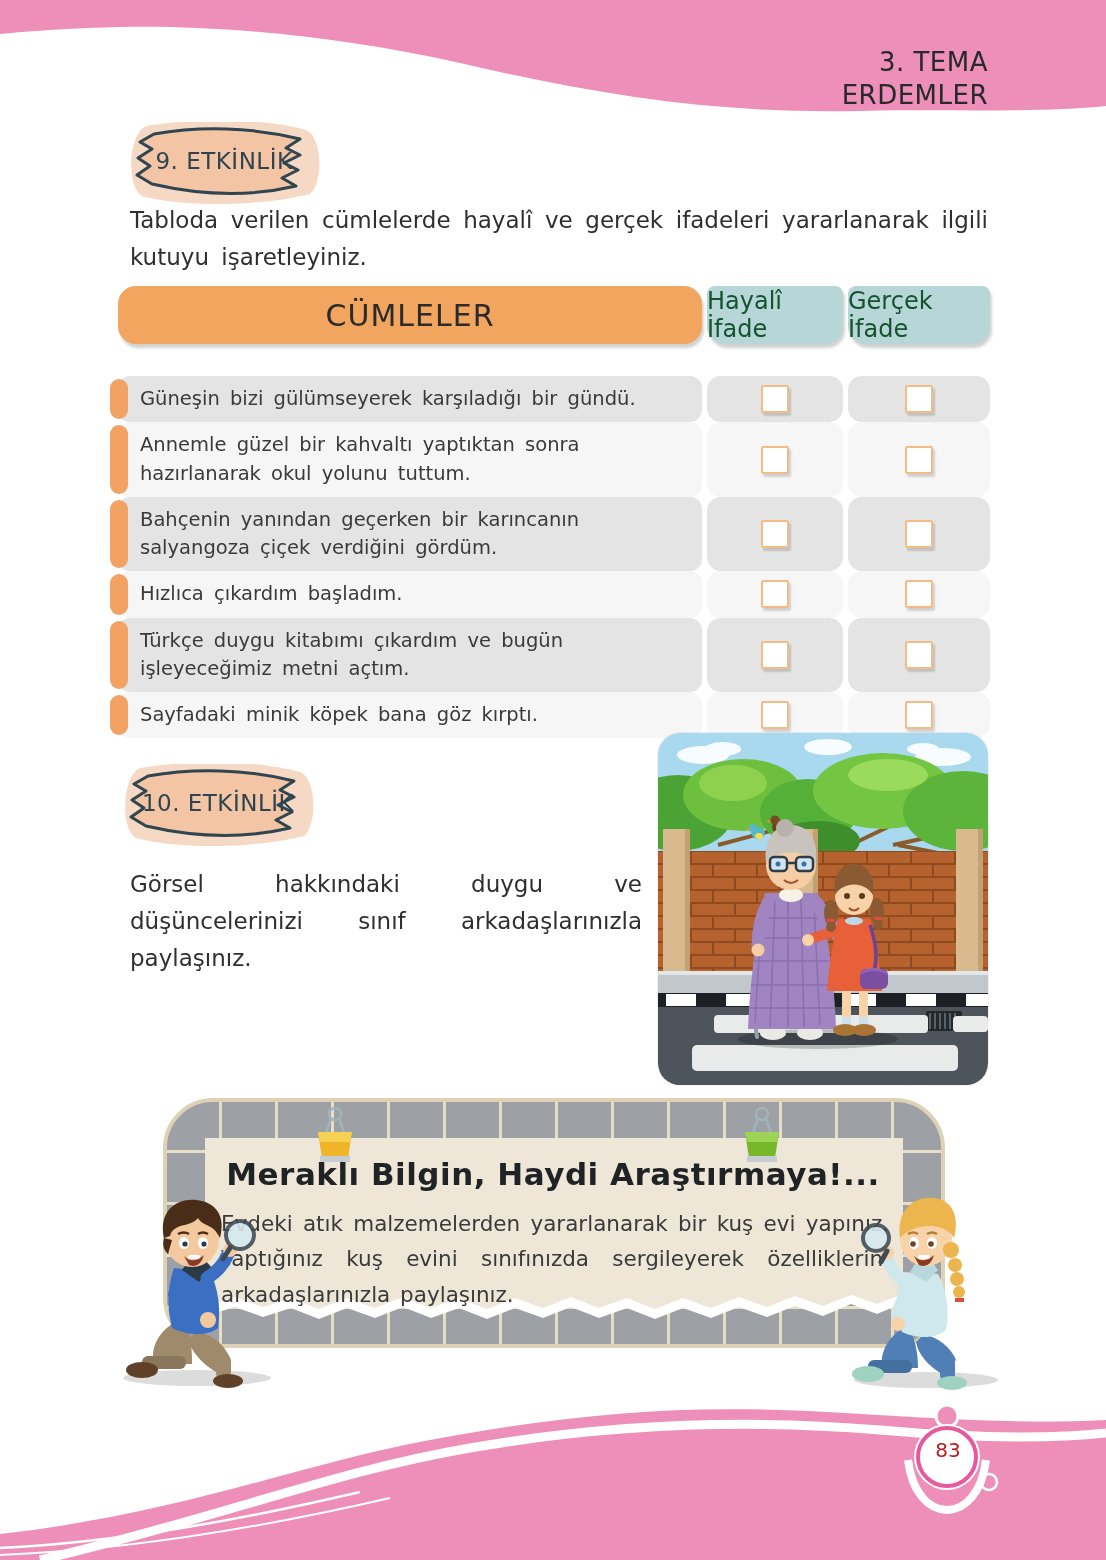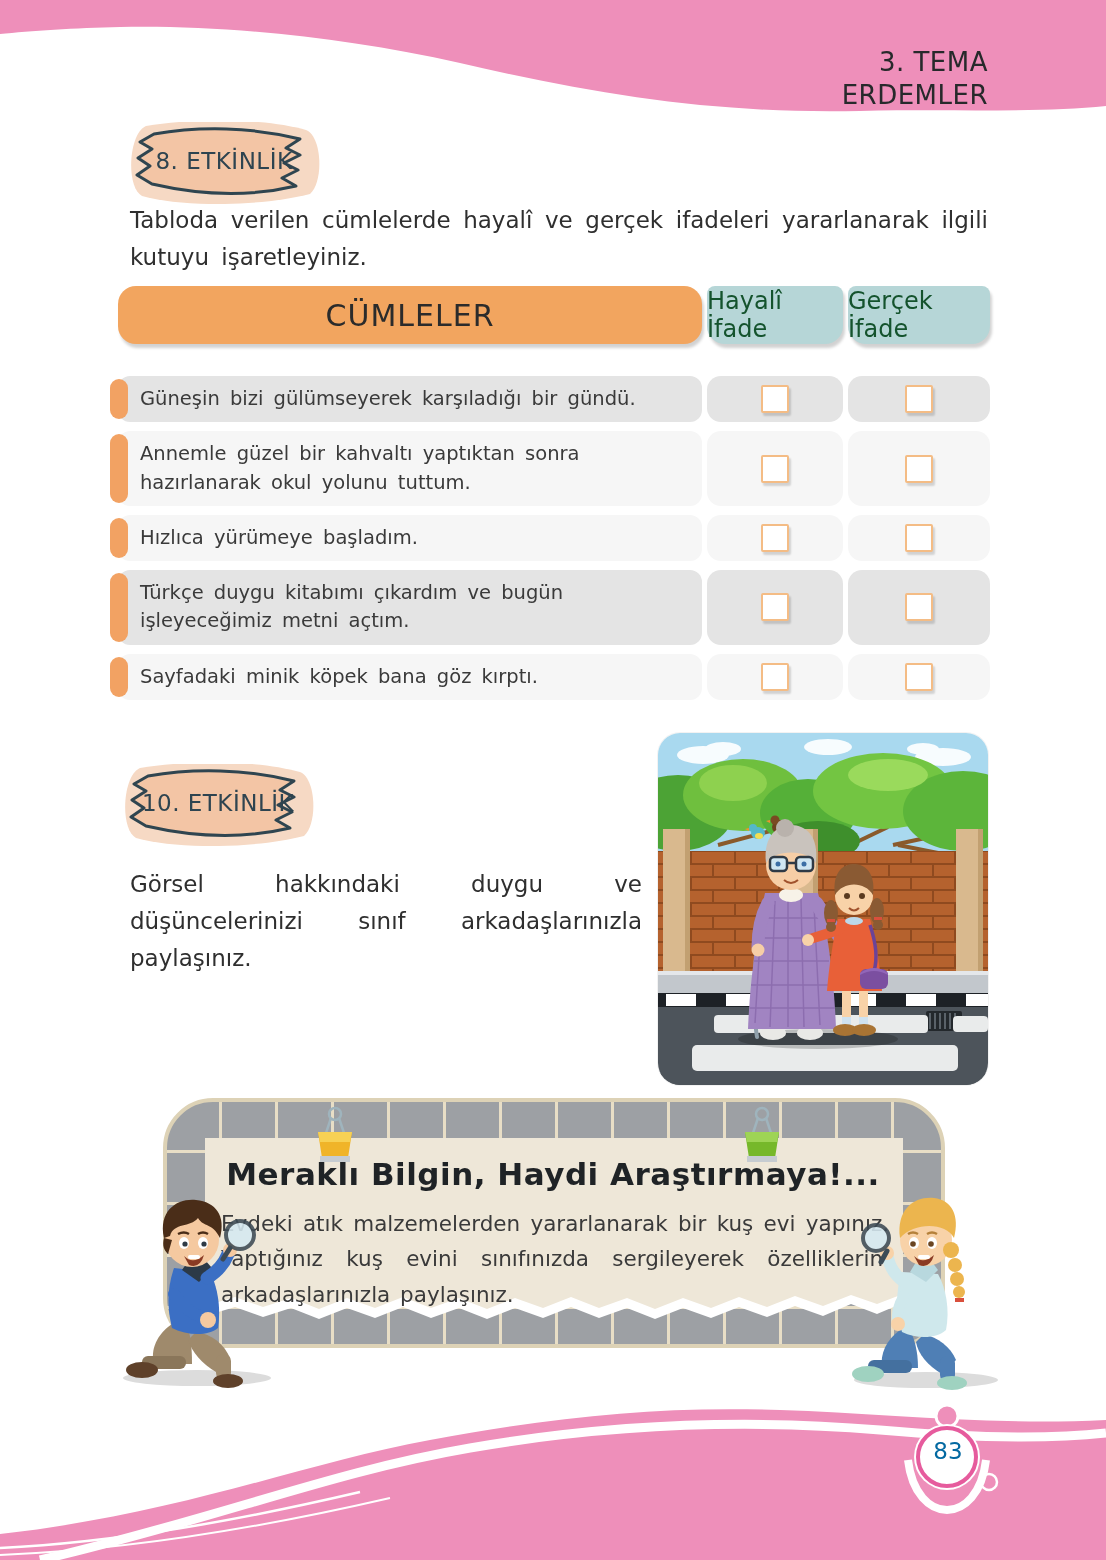--- a/index.html
+++ b/index.html
@@ -41,21 +41,21 @@
     box-shadow:2px 4px 3px rgba(0,0,0,.18);
   }
   .h-sent {
     background:#f2a55f; border-radius:18px;
     font-size:30px; letter-spacing:1px; color:#2b2b2b;
   }
   .h-mark {
     background:#b6d6d7; border-radius:8px 8px 18px 18px;
     font-size:24px; color:#14532d;
   }
-  .t-row { display:grid; grid-template-columns:584px 136px 142px; column-gap:5px; margin-bottom:9px; }
+  .t-row { display:grid; grid-template-columns:584px 136px 142px; column-gap:5px; }
   .s-cell {
     position:relative; border-radius:12px; padding:9px 16px 9px 22px;
     display:flex; align-items:center;
     font-size:19.5px; line-height:1.45; color:#3a3a3a; word-spacing:4px;
   }
   .s-cell .accent {
     position:absolute; left:-8px; top:3px; bottom:3px; width:18px;
     background:#f2a263; border-radius:9px; z-index:-1;
   }
   .t-row .s-cell, .t-row .c-cell { z-index:0; }
@@ -83,21 +83,21 @@
     position:absolute; left:58px; top:108px; width:668px;
     font-size:21.5px; line-height:1.65; color:#3a3a3a; text-align:justify; word-spacing:3px;
   }
   #boy-pic  { left:112px; top:1192px; width:178px; height:196px; }
   #girl-pic { left:838px; top:1190px; width:175px; height:200px; }
 
   
   #footer-wave { left:0; top:1400px; width:1106px; height:160px; }
   #page-number {
     left:925px; top:1438px; width:46px; text-align:center;
-    font-size:23px; color:#0369a1;
+    font-size:20px; color:#b91c1c;
   }
 </style>
 </head>
 <body>
 
 <svg id="header-wave" class="abs" viewBox="0 0 1106 120" aria-hidden="true">
   <path fill="#ee8fba" d="M0,0 H1106 V106 C1040,113 950,109 860,111 C720,114 600,96 460,63 C340,36 220,25 120,27 C75,28 30,31 0,34 Z"></path>
 </svg>
 <div id="theme-header" class="abs">
   <div>3. TEMA</div>
@@ -105,21 +105,21 @@
 </div>
 
 <div id="badge-9" class="abs badge">
   <svg viewBox="0 0 200 82" width="200" height="82" aria-hidden="true">
     <path fill="#f6d9c4" d="M22,4 C70,-4 140,-4 182,8 C198,14 200,60 186,72 C140,84 60,86 18,74 C2,66 4,12 22,4 Z"></path>
     <path fill="#f3c5a5" stroke="#2f4550" stroke-width="3" stroke-linejoin="round" d="M30,12 L16,20 L28,27 L14,36 L26,44 L13,53 L28,62
          C80,74 130,74 172,64
          L158,56 L174,48 L160,41 L176,33 L162,26 L176,17
          C128,5 76,4 30,12 Z"></path>
   </svg>
-  <span class="badge-label">8. ETKİNLİK</span>
+  <span class="badge-label">9. ETKİNLİK</span>
 </div>
 
 <p id="instruction-9" class="abs book-text">Tabloda verilen cümlelerde hayalî ve gerçek ifadeleri yararlanarak ilgili kutuyu işaretleyiniz.</p>
 
 <div id="expr-table" class="abs">
   <div class="t-head">
     <div class="h-cell h-sent">CÜMLELER</div>
     <div class="h-cell h-mark">Hayalî İfade</div>
     <div class="h-cell h-mark">Gerçek İfade</div>
   </div>
@@ -143,25 +143,37 @@
         <span>Annemle güzel bir kahvaltı yaptıktan sonra hazırlanarak okul yolunu tuttum.</span>
       </div>
     <div class="c-cell">
         <button class="checkbox"></button>
       </div>
     <div class="c-cell">
         <button class="checkbox"></button>
       </div>
   </div>
 
+  <div class="t-row shade-dark">
+    <div class="s-cell">
+        <div class="accent"></div>
+        <span>Bahçenin yanından geçerken bir karıncanın salyangoza çiçek verdiğini gördüm.</span>
+      </div>
+    <div class="c-cell">
+        <button class="checkbox"></button>
+      </div>
+    <div class="c-cell">
+        <button class="checkbox"></button>
+      </div>
+  </div>
 
   <div class="t-row shade-light">
     <div class="s-cell">
         <div class="accent"></div>
-        <span>Hızlıca yürümeye başladım.</span>
+        <span>Hızlıca çıkardım başladım.</span>
       </div>
     <div class="c-cell">
         <button class="checkbox"></button>
       </div>
     <div class="c-cell">
         <button class="checkbox"></button>
       </div>
   </div>
 
   <div class="t-row shade-dark">

